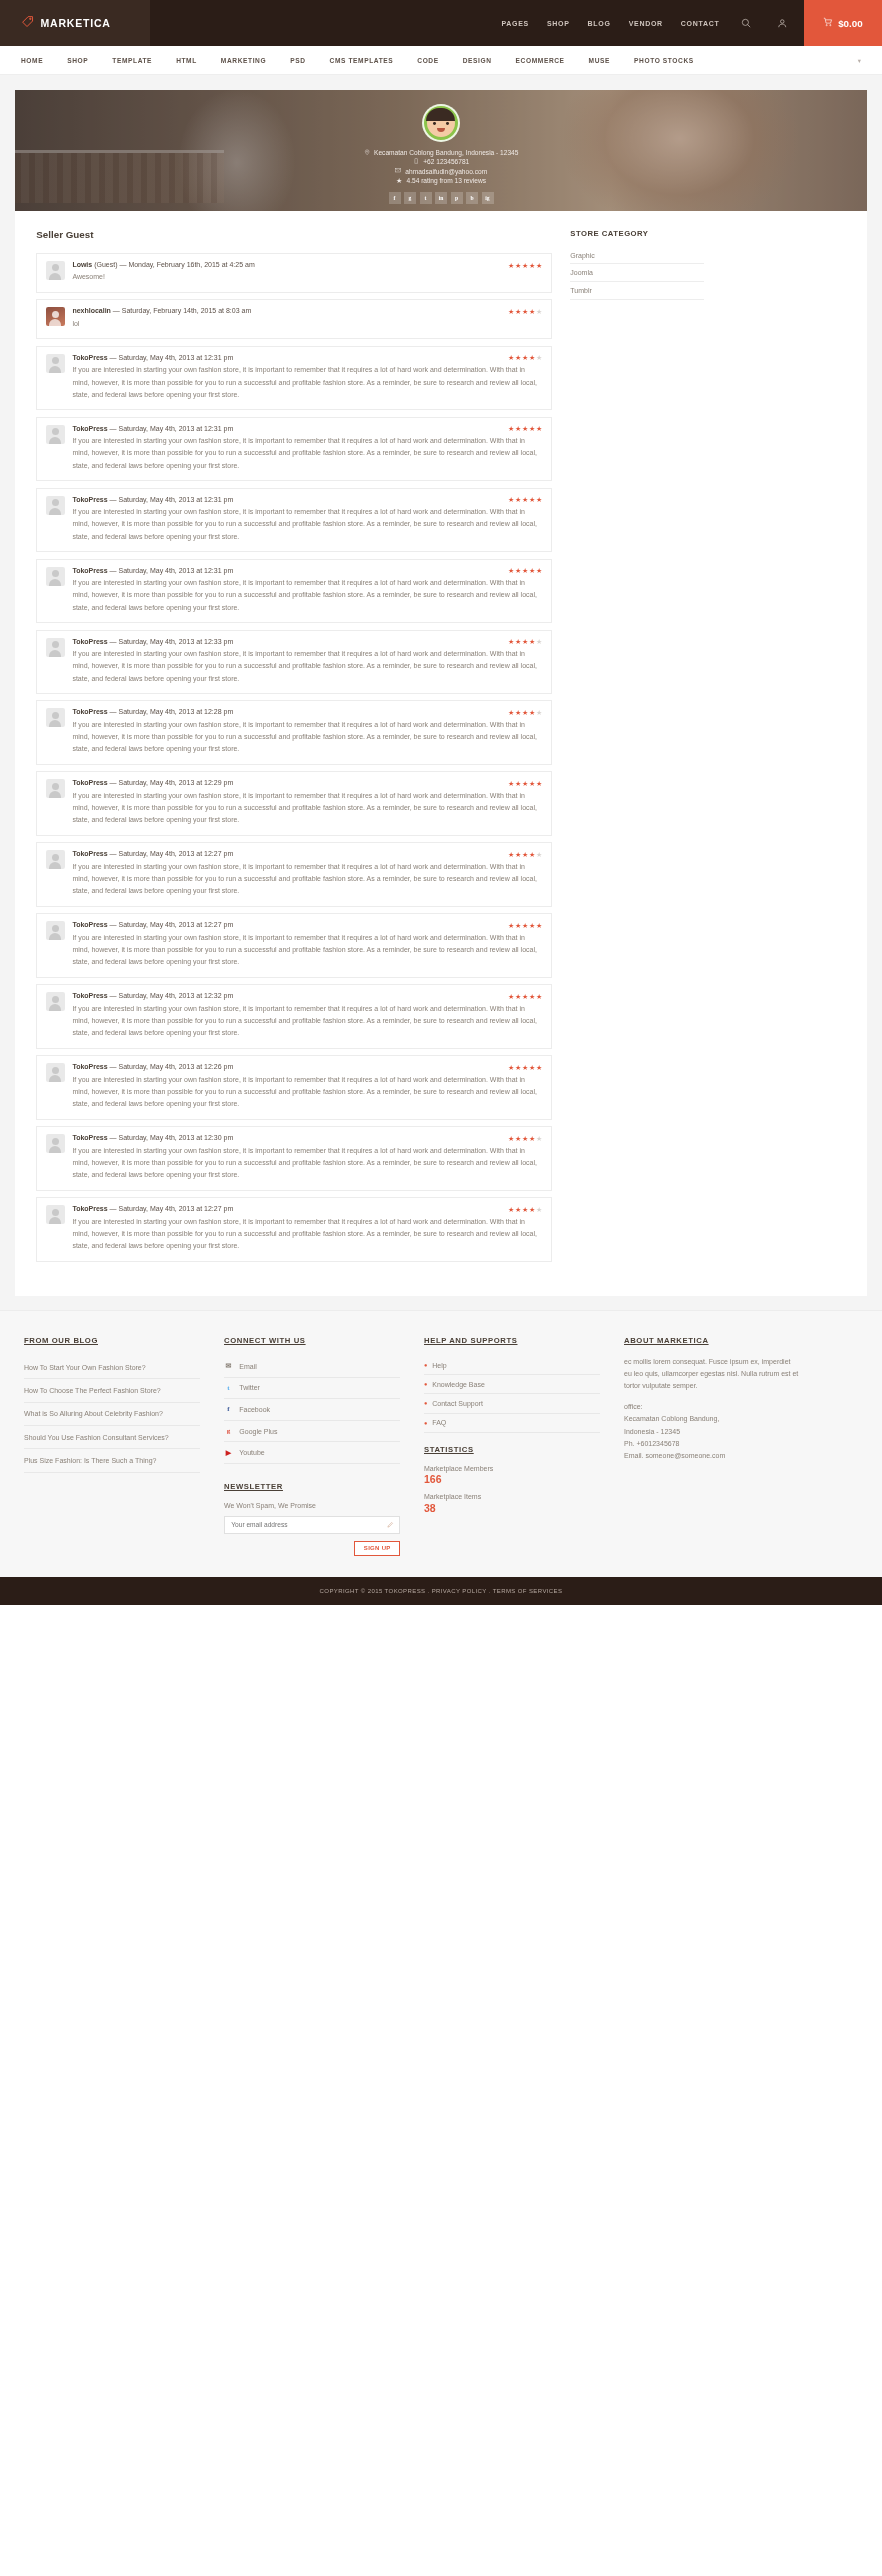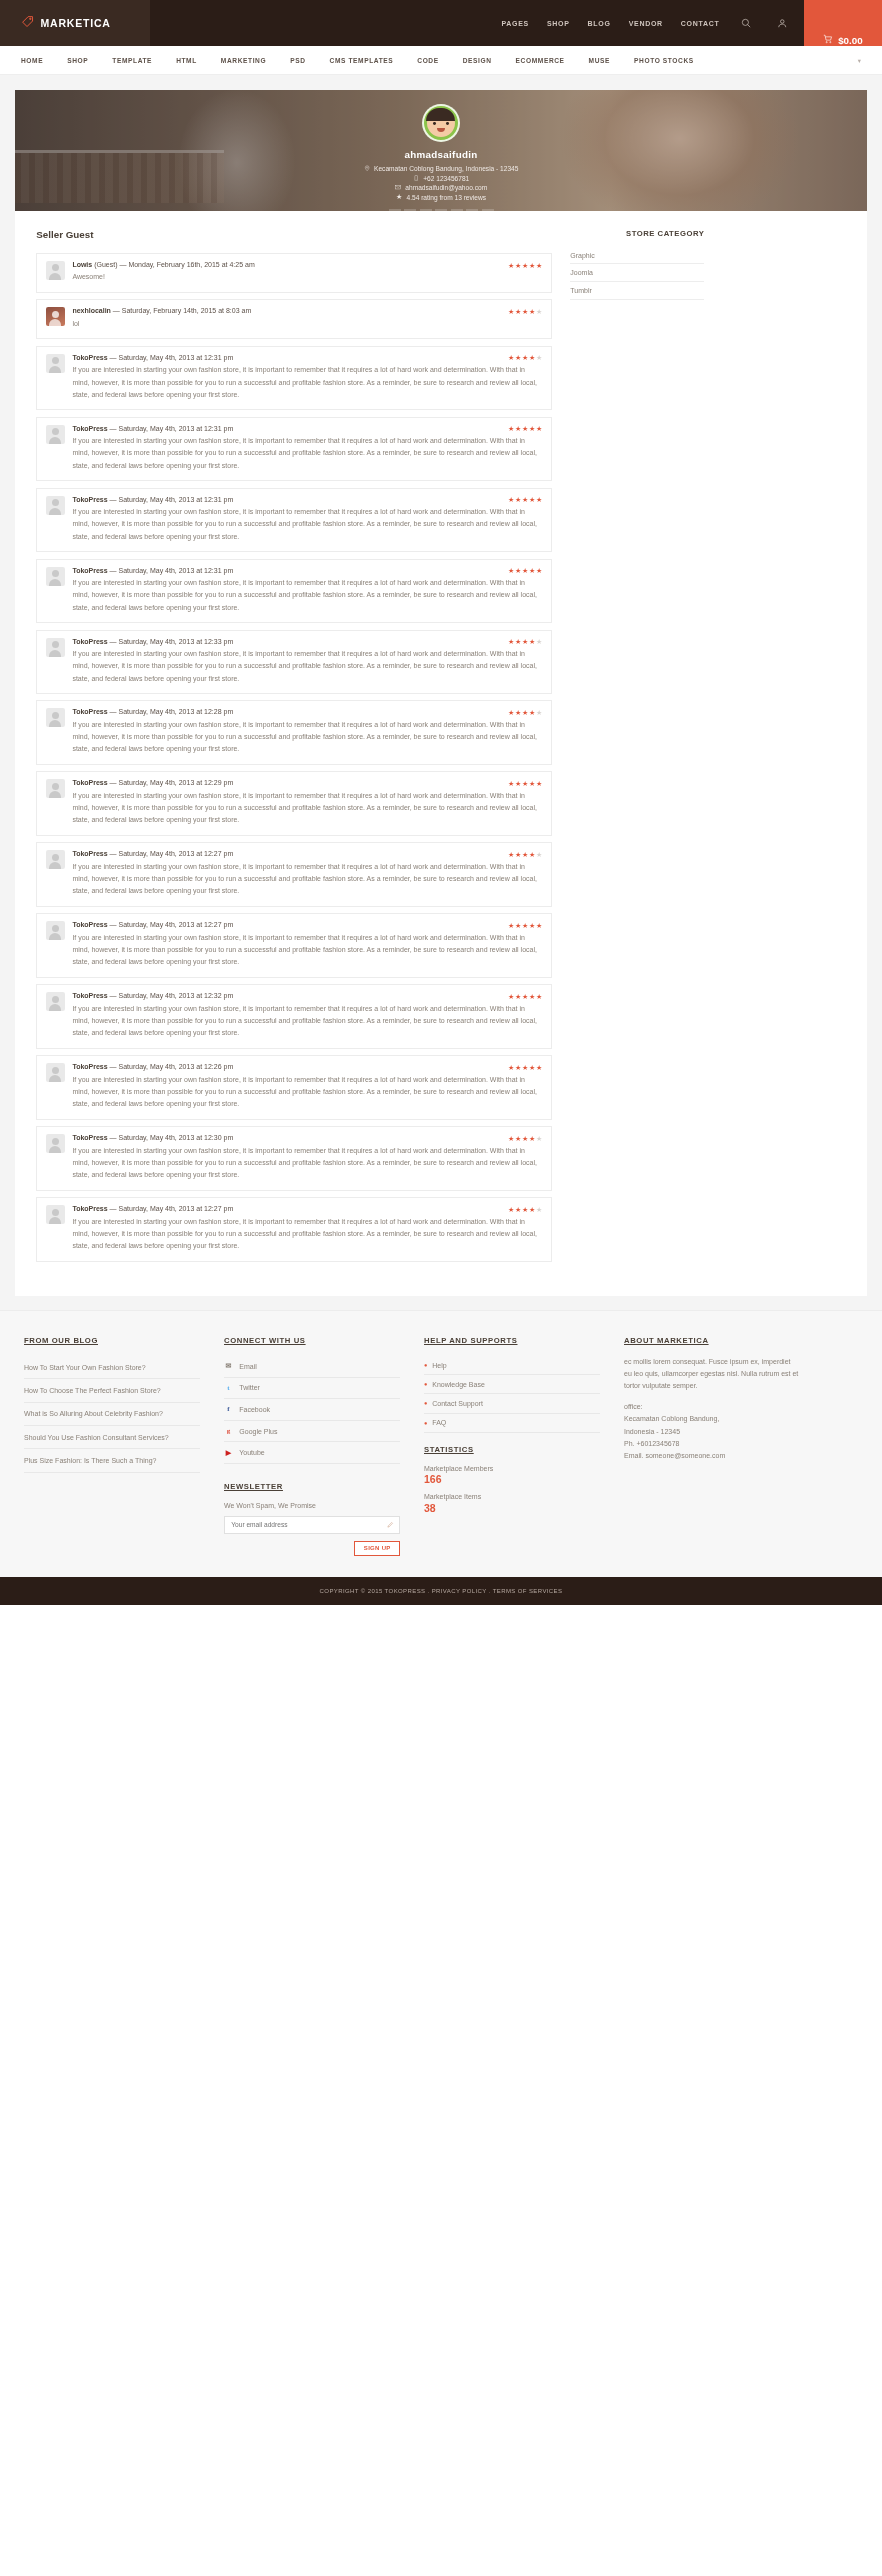--- a/index.html
+++ b/index.html
@@ -44,21 +44,21 @@
   .topnav a {
     color: #cfc4bd; font-size: 7px; letter-spacing: 0.7px;
     text-decoration: none; font-weight: bold;
   }
   .topnav .icon-btn {
     width: 18px; height: 18px; display: flex; align-items: center; justify-content: center;
     color: #cfc4bd;
   }
   .topnav .icon-btn svg { width: 10.5px; height: 10.5px; fill: none; stroke: #cfc4bd; stroke-width: 1.6; }
   .cart {
-    background: #e2573b; width: 78px; display: flex; align-items: flex-end;
+    background: #e2573b; width: 78px; display: flex; align-items: center;
     justify-content: center; gap: 5px; color: #fff; font-weight: bold; font-size: 9.8px;
   }
   .cart svg { width: 9.8px; height: 9.8px; stroke: #fff; fill: none; stroke-width: 1.6; }
 
   
   .mainnav {
     height: 29px; background: #fff; border-bottom: 0.7px solid #eee;
     display: flex; align-items: center; padding: 0 21px;
     position: relative;
   }
@@ -163,21 +163,20 @@
   .rv-stars {
     position: absolute; right: 8.4px; top: 7.7px; color: #e2573b;
     font-size: 7px; letter-spacing: 0.7px;
   }
   .rv-stars .off { color: #d8d3cf; }
 
   
   .side-h {
     font-size: 7.7px; font-weight: bold; letter-spacing: 0.5px; color: #4a4037;
     margin-bottom: 8.4px;
-    text-align: right;
   }
   .side-block { margin-bottom: 18px; }
   .cat-item {
     font-size: 7px; color: #8a8178; padding: 4.9px 0; border-bottom: 0.7px solid #ededed;
   }
   .cat-item:first-of-type { padding-top: 0; }
   .map {
     width: 100%; height: 60px; border: 0.7px solid #e3e3e3; position: relative;
     background: #eae6de; overflow: hidden;
   }
@@ -359,21 +358,20 @@
       <div class="hero-overlay"></div>
       <div class="hero-inner">
         <div class="avatar-ring">
           <div class="avatar-face">
             <div class="avatar-hair"></div>
             <div class="avatar-eye l"></div>
             <div class="avatar-eye r"></div>
             <div class="avatar-mouth"></div>
           </div>
         </div>
-        <div class="seller-name">ahmadsaifudin</div>
         <div class="hero-line">
           <span>
             <svg viewBox="0 0 24 24">
                 <path d="M12 22s7-7.2 7-12a7 7 0 10-14 0c0 4.8 7 12 7 12z"></path>
                 <circle cx="12" cy="10" r="2.5"></circle>
               </svg>
           </span>
           <span>Kecamatan Coblong Bandung, Indonesia - 12345</span>
         </div>
         <div class="hero-line">

